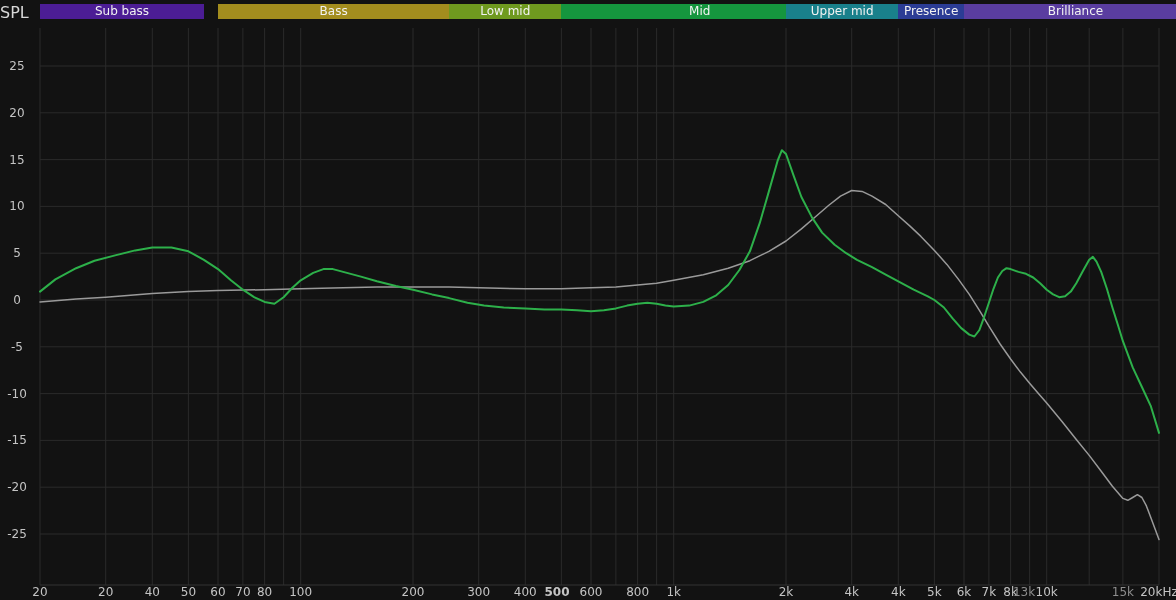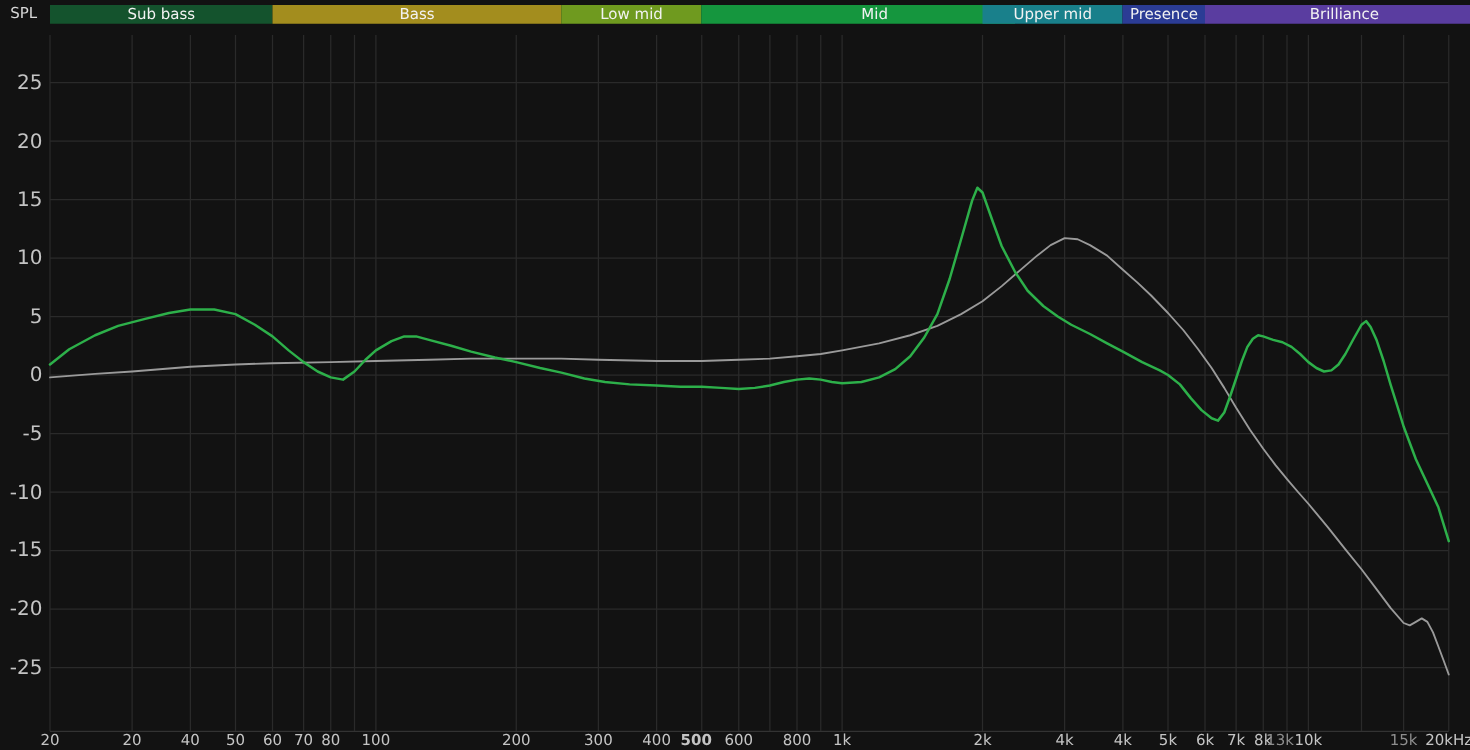--- a/index.html
+++ b/index.html
@@ -7,41 +7,41 @@
     position:relative;width:1176px;height:600px;background:#121212;
     font-family:"DejaVu Sans","Liberation Sans",sans-serif;overflow:hidden;
   }
   .bands{position:absolute;left:0;top:0;width:100%;height:20px;}
   .band{
     position:absolute;top:4px;height:15px;
     display:flex;align-items:center;justify-content:center;
     font-size:12px;line-height:15px;color:#f2f2f2;white-space:nowrap;
   }
   .spl-label{
-    position:absolute;left:0;top:3px;width:38px;text-align:center;
-    font-size:12px;color:#d8d8d8;
+    position:absolute;left:0;top:3px;width:38px;text-align:left;
+    font-size:16px;color:#d8d8d8;
   }
   .plot-svg{position:absolute;left:0;top:0;width:1176px;height:600px;}
   .ytick{
-    position:absolute;left:0;width:34px;text-align:right;
-    font-size:16px;color:#c4c4c4;line-height:14px;
+    position:absolute;left:0;width:34px;text-align:center;
+    font-size:12px;color:#c4c4c4;line-height:14px;
   }
   .xtick{
     position:absolute;top:586px;transform:translateX(-50%);
     font-size:12px;color:#c4c4c4;white-space:nowrap;line-height:13px;
   }
   .xtick.dim{color:#8d8d8d;}
 </style>
 </head>
 <body>
 
 <div class="chart-root">
   <div class="spl-label">SPL</div>
   <div class="bands" id="bands">
-      <div class="band" style="left: 40px; width: 178px; background: #14532d; text-align: center;">Sub bass</div>
+      <div class="band" style="left: 40px; width: 164px; background: #4c1d95; text-align: center;">Sub bass</div>
       <div class="band" style="left: 218px; width: 231.2px; background: rgb(163, 141, 30);">Bass</div>
       <div class="band" style="left: 449.1px; width: 112.3px; background: rgb(111, 154, 31);">Low mid</div>
       <div class="band" style="left: 561.4px; width: 224.6px; background: rgb(21, 150, 62); padding-left: 26px;">Mid</div>
       <div class="band" style="left: 786px; width: 112.3px; background: rgb(25, 128, 139);">Upper mid</div>
       <div class="band" style="left: 898.3px; width: 65.7px; background: rgb(43, 60, 149);">Presence</div>
       <div class="band" style="left: 964px; width: 223px; background: rgb(90, 61, 160);">Brilliance</div>
     </div>
   <svg class="plot-svg" id="plot-svg" xmlns="http://www.w3.org/2000/svg" width="1176" height="600">
       <line x1="40.0" y1="28" x2="40.0" y2="585" stroke="#2a2a2a" stroke-width="1"></line>
       <line x1="105.7" y1="28" x2="105.7" y2="585" stroke="#2a2a2a" stroke-width="1"></line>

